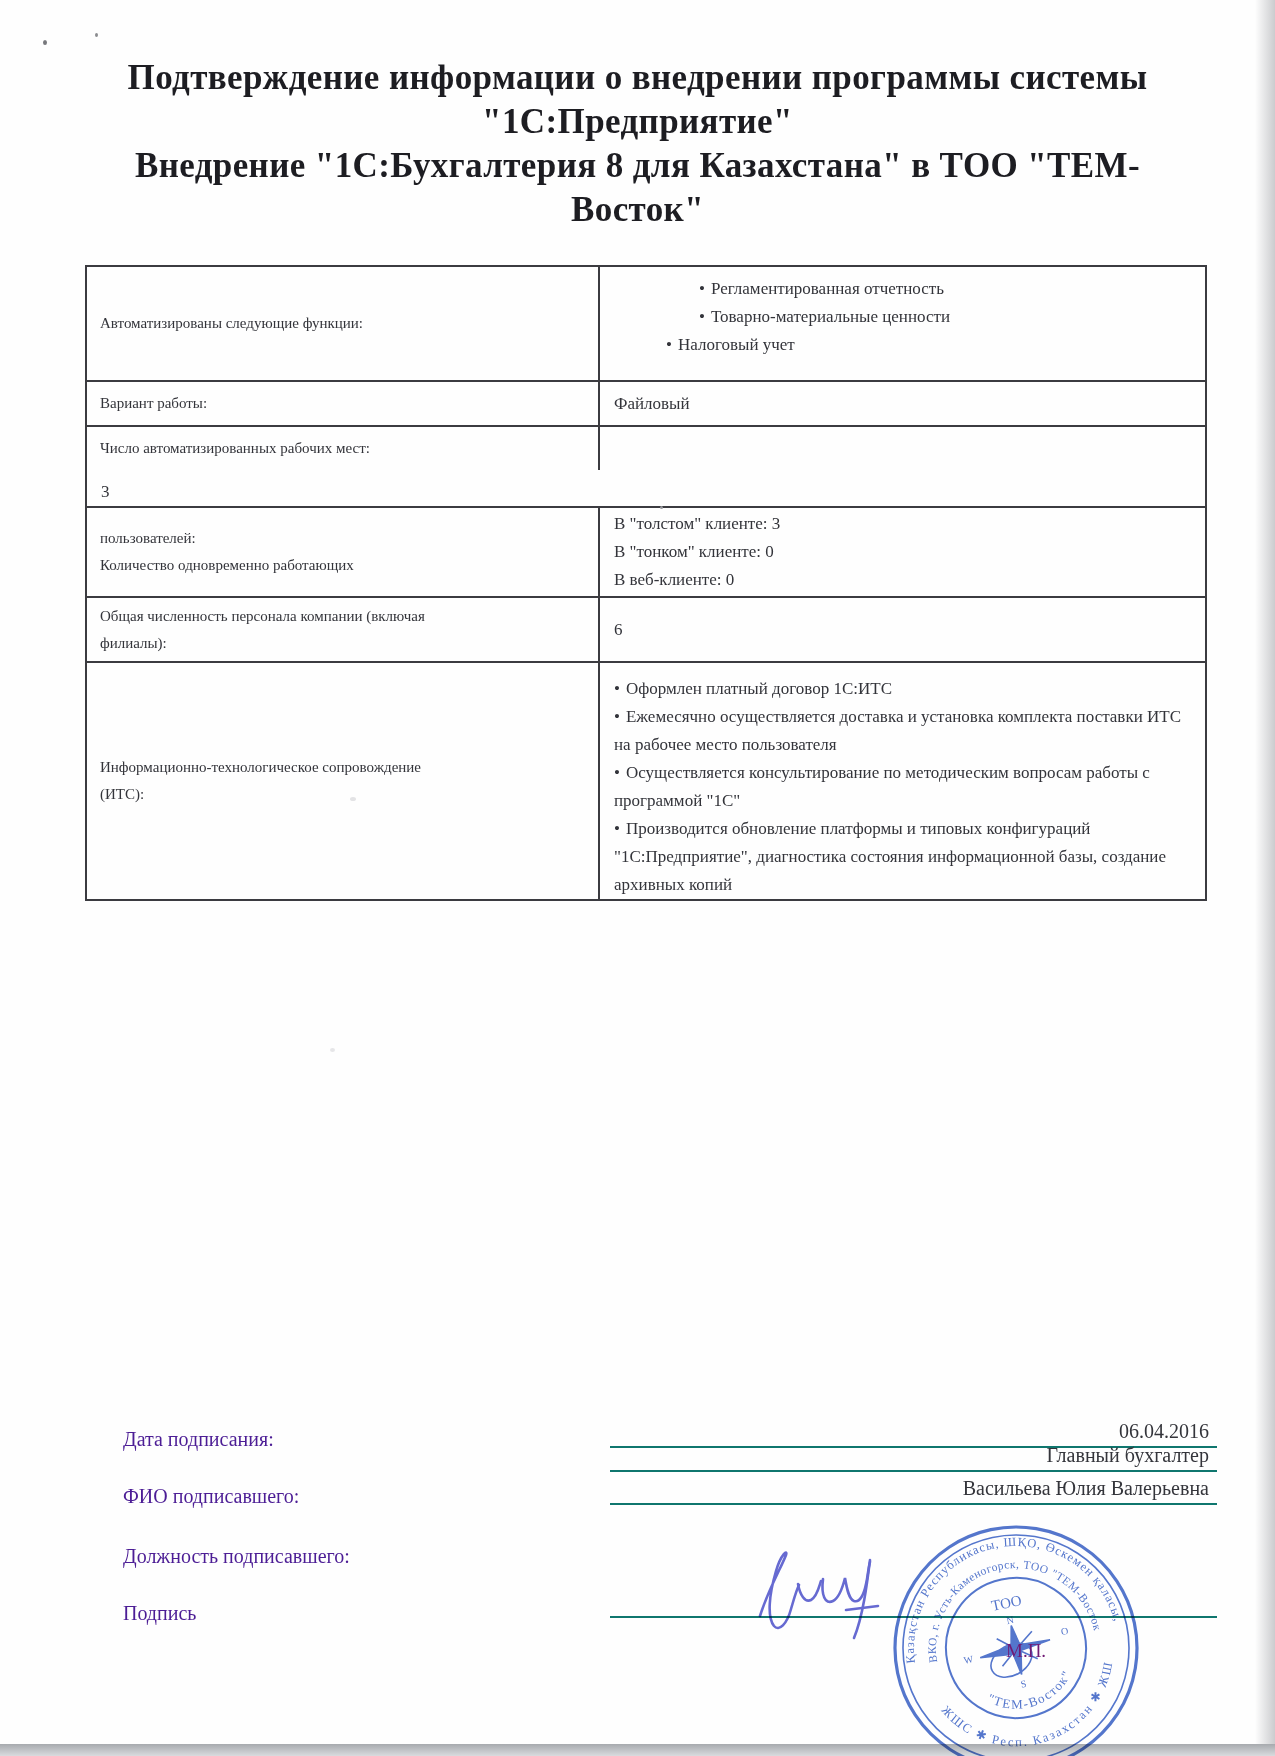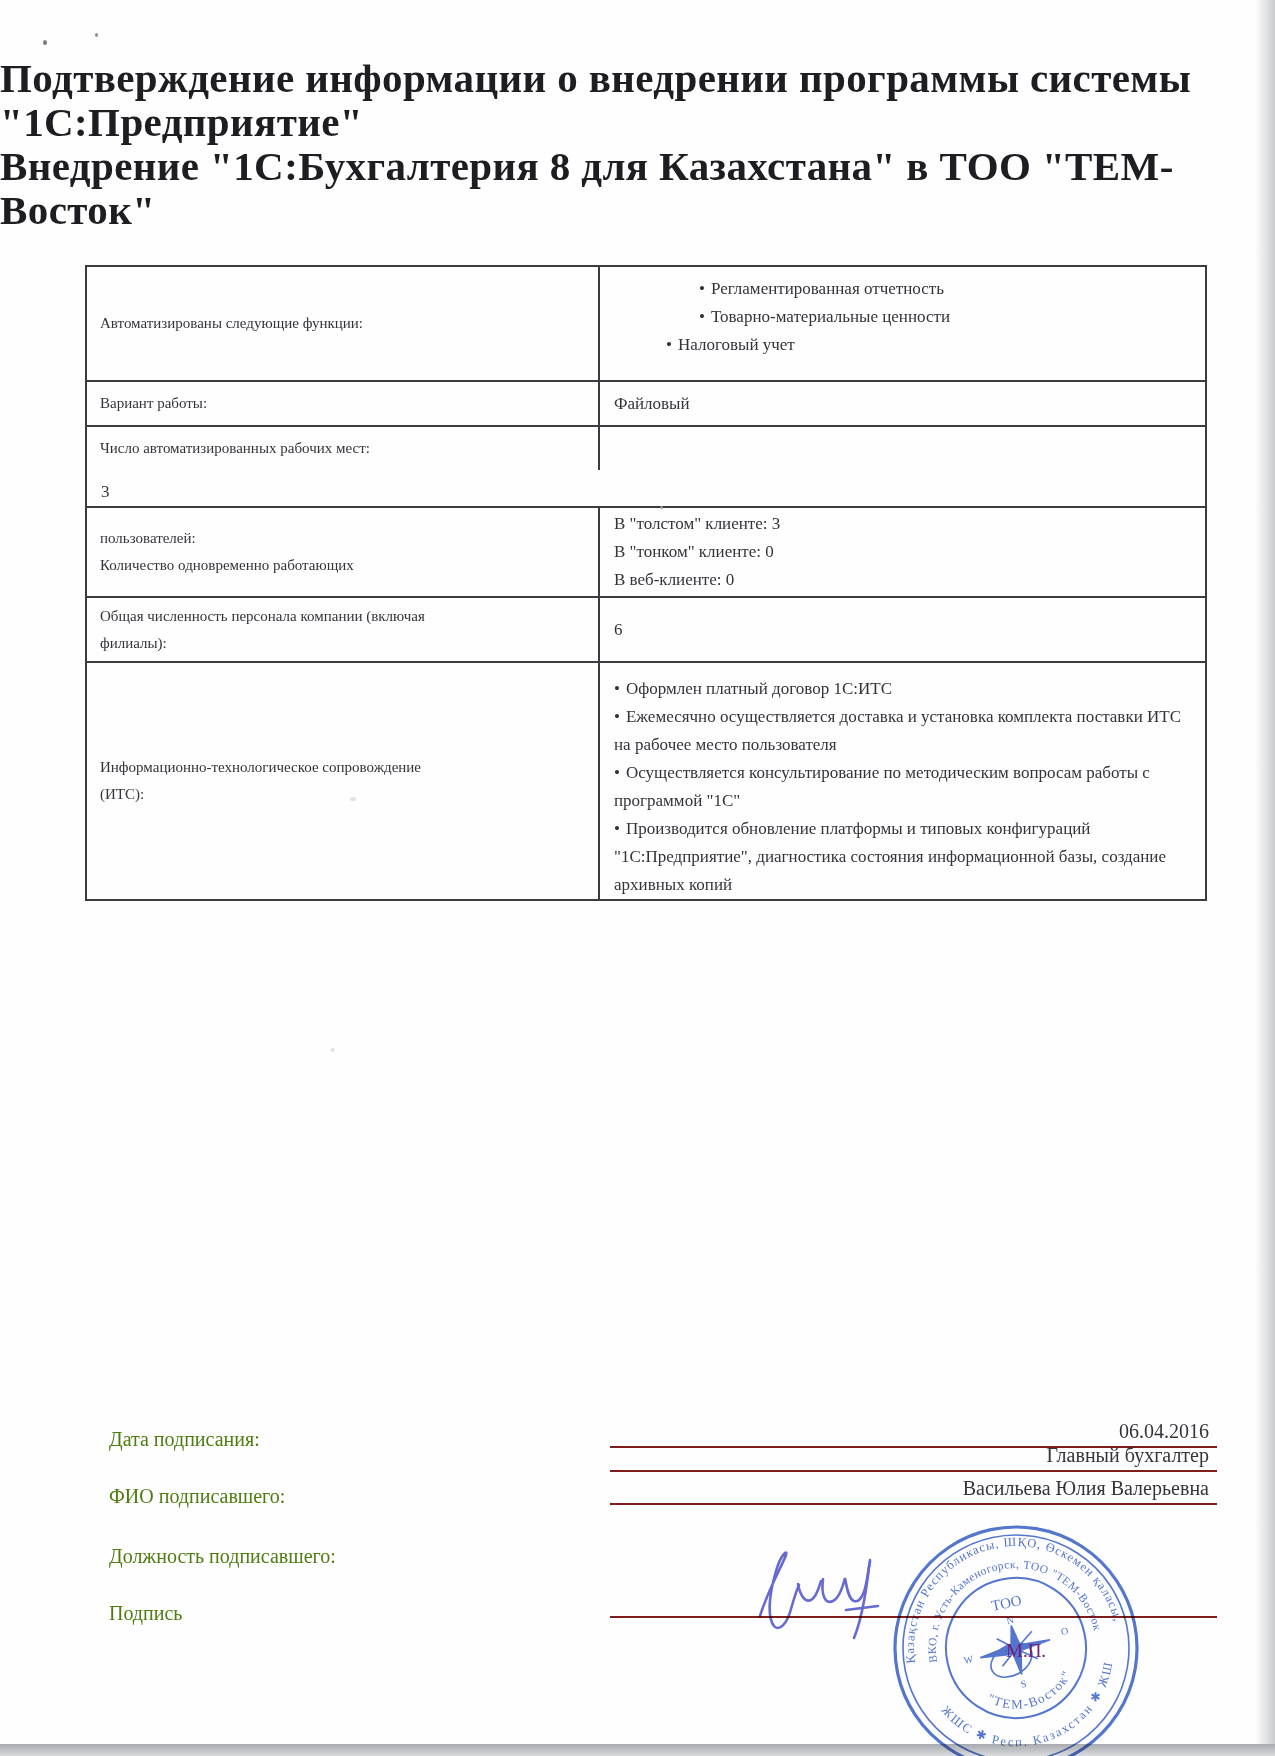--- a/index.html
+++ b/index.html
@@ -2,22 +2,22 @@
 <html><head>
 <meta charset="utf-8">
 <style>
   html,body{margin:0;padding:0;background:#ffffff;}
   .page{
     position:relative;width:1275px;height:1756px;background:#fefefe;
     font-family:"Liberation Serif","DejaVu Serif",serif;color:#33343a;overflow:hidden;
   }
   
   .title{
-    position:absolute;left:0;top:56px;width:100%;text-align:left;
-    font-weight:bold;font-size:41px;line-height:44px;color:#1d1d22;letter-spacing:.4px;
+    position:absolute;left:0;top:56px;width:100%;text-align:center;
+    font-weight:bold;font-size:35px;line-height:44px;color:#1d1d22;letter-spacing:.4px;
   }
   .title div{white-space:nowrap;}
   
   .info-table{
     position:absolute;left:85px;top:265px;width:1122px;
     border:2px solid #3b3b40;box-sizing:border-box;background:transparent;
   }
   .t-row{display:flex;box-sizing:border-box;}
   .t-row + .t-row{border-top:2px solid #3b3b40;}
   .t-label{
@@ -33,24 +33,24 @@
   .t-value.vcenter{display:flex;flex-direction:column;justify-content:center;}
   .t-value.ptop{padding-top:8px;}
   .t-value.ptop12{padding-top:12px;}
   .r1{min-height:113px;} .r2{min-height:45px;} .r3{min-height:41px;flex-direction:column;}
   .r4{min-height:90px;} .r5{min-height:65px;} .r6{min-height:222px;}
   ul.cellbullets{list-style:none;margin:0;padding:0;}
   .b-ind1{padding-left:85px;}
   .b-ind2{padding-left:52px;}
   .bullet-char{margin-right:6px;}
   
-  .sig-label{position:absolute;left:109px;font-size:20px;color:#4d7c0f;}
+  .sig-label{position:absolute;left:123px;font-size:20px;color:#4c1d95;}
   .sig-line{
     position:absolute;left:610px;width:607px;box-sizing:border-box;
-    border-bottom:2px solid #7f1d1d;text-align:right;font-size:20px;color:#34353b;
+    border-bottom:2px solid #0f766e;text-align:right;font-size:20px;color:#34353b;
     padding-right:8px;
   }
   .mp{position:absolute;left:1006px;top:1640px;font-size:19px;color:#701a75;z-index:6;}
   
   .stamp{position:absolute;left:891px;top:1523px;width:250px;height:250px;z-index:5;
          opacity:.88;mix-blend-mode:multiply;}
   .handsign{position:absolute;left:738px;top:1540px;width:170px;height:112px;z-index:4;
             mix-blend-mode:multiply;}
   
   .edge-right{position:absolute;right:0;top:0;width:20px;height:100%;

